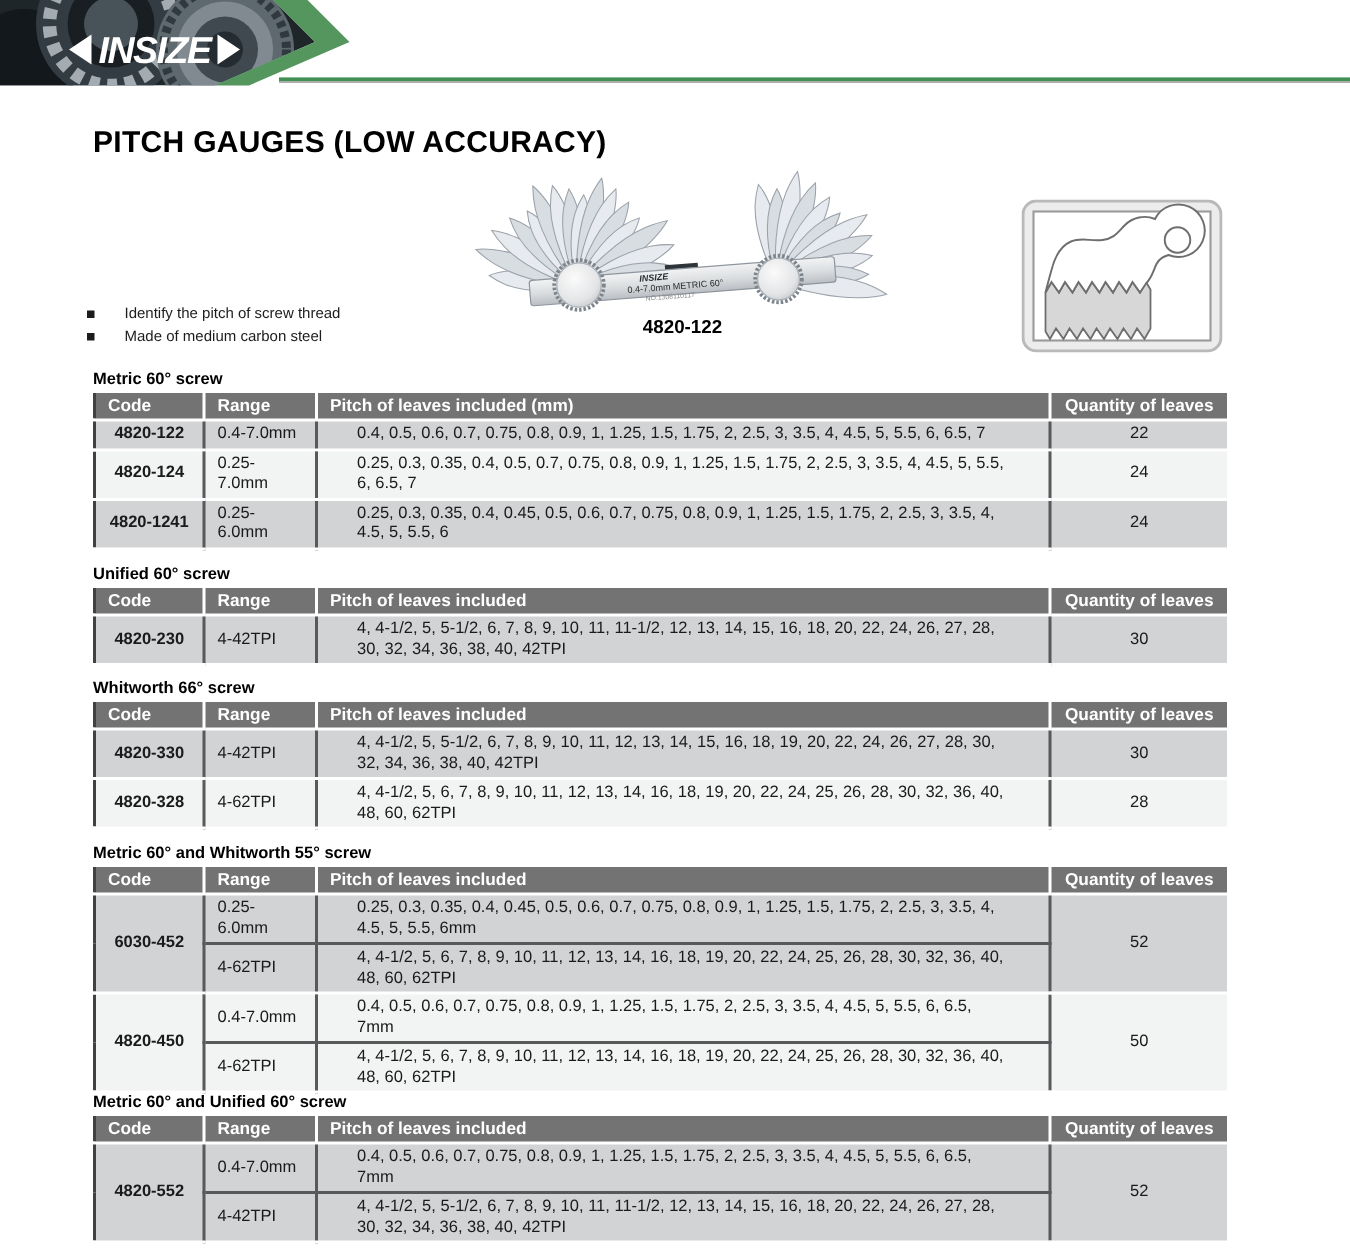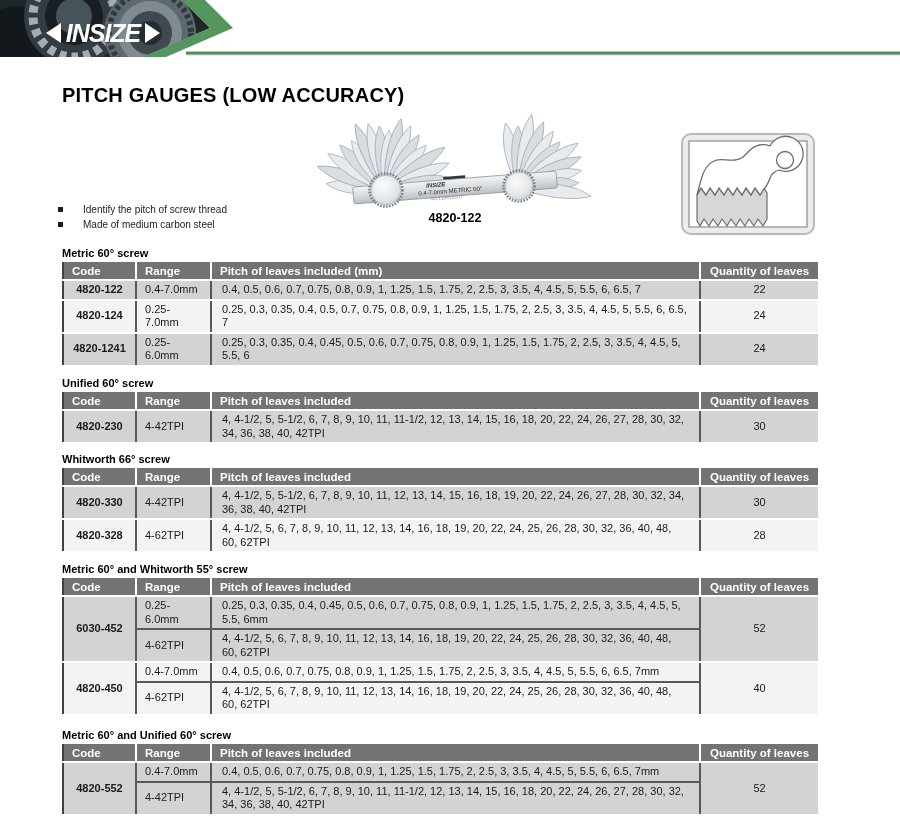--- a/index.html
+++ b/index.html
@@ -32,21 +32,21 @@
     background: #737373; color: #fff; font-size: 11.5px; font-weight: bold;
     text-align: left; padding: 2.5px 8px; border-right: 2px solid #fff; border-bottom: 2px solid #fff;
   }
   table.spec th.qty-h { text-align: center; border-right: none; padding: 2.5px 2px; }
   table.spec td {
     font-size: 11px; color: #1a1a1a; line-height: 13.5px;
     padding: 2px 8px; height: 15px; vertical-align: middle;
   }
   table.spec td.code { font-weight: bold; text-align: center; padding: 2px 2px; border-right: 2px solid #57595b; }
   table.spec td.range { border-right: 2px solid #57595b; }
-  table.spec td.pitch { border-right: 2px solid #57595b; padding: 2px 10px; }
+  table.spec td.pitch { border-right: 2px solid #57595b; padding: 2px 26px; }
   table.spec td.qty { text-align: center; padding: 2px 2px; }
   tr.dark td { background: #d2d3d4; }
   tr.light td { background: #f2f3f3; }
   tr.group-end td { border-bottom: 2px solid #ffffff; }
   td.span-cell { border-bottom: 2px solid #ffffff; }
   tr.sub-div td.range, tr.sub-div td.pitch { border-bottom: 2px solid #57595b; }
 </style>
 </head>
 <body>
 
@@ -300,21 +300,21 @@
             <td class="qty span-cell" rowspan="2">52</td>
           </tr>
           <tr class="dark group-end">
             <td class="range">4-62TPI</td>
             <td class="pitch">4, 4-1/2, 5, 6, 7, 8, 9, 10, 11, 12, 13, 14, 16, 18, 19, 20, 22, 24, 25, 26, 28, 30, 32, 36, 40, 48, 60, 62TPI</td>
           </tr>
           <tr class="light sub-div">
             <td class="code span-cell" rowspan="2">4820-450</td>
             <td class="range">0.4-7.0mm</td>
             <td class="pitch">0.4, 0.5, 0.6, 0.7, 0.75, 0.8, 0.9, 1, 1.25, 1.5, 1.75, 2, 2.5, 3, 3.5, 4, 4.5, 5, 5.5, 6, 6.5, 7mm</td>
-            <td class="qty span-cell" rowspan="2">40</td>
+            <td class="qty span-cell" rowspan="2">50</td>
           </tr>
           <tr class="light group-end">
             <td class="range">4-62TPI</td>
             <td class="pitch">4, 4-1/2, 5, 6, 7, 8, 9, 10, 11, 12, 13, 14, 16, 18, 19, 20, 22, 24, 25, 26, 28, 30, 32, 36, 40, 48, 60, 62TPI</td>
           </tr>
         </tbody>
       </table>
     </div>
     <div class="section" style="top: 729px;">
       <div class="section-heading">Metric 60° and Unified 60° screw</div>

